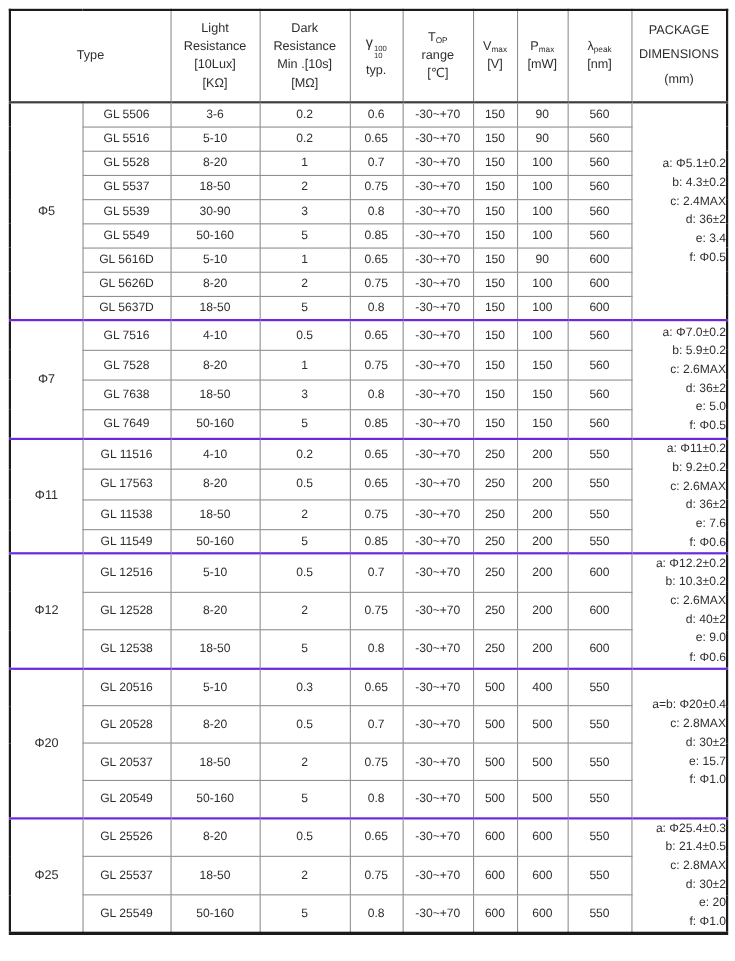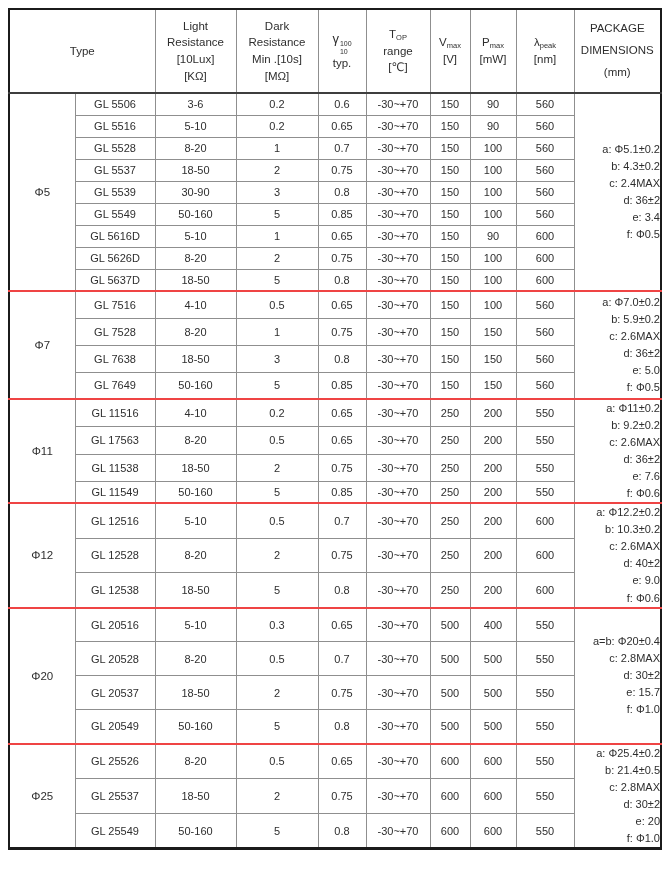--- a/index.html
+++ b/index.html
@@ -33,21 +33,21 @@
   }
   thead tr { height: 84px; }
   thead th {
     font-size: 11.5px;
     line-height: 1.45;
     border-bottom: 2px solid #3e3e3e;
   }
   tbody td { font-size: 11px; }
   .cell-group { font-size: 11.5px; }
   .cell-model { font-size: 11px; }
-  tr.group-first td { border-top: 2px solid #ef4444; }
+  tr.group-first td { border-top: 2px solid #6d28d9; }
   sub {
     font-size: 7.5px;
     vertical-align: -2px;
     line-height: 0;
   }
   .supsub {
     display: inline-flex;
     flex-direction: column;
     align-items: flex-start;
     font-size: 7px;
@@ -431,21 +431,21 @@
           <td class="cell-model">GL 25526</td>
           <td class="cell-value">8-20</td>
           <td class="cell-value">0.5</td>
           <td class="cell-value">0.65</td>
           <td class="cell-value">-30~+70</td>
           <td class="cell-value">600</td>
           <td class="cell-value">600</td>
           <td class="cell-value">550</td>
           <td rowspan="3" class="cell-package">
             <div class="pkg-lines">
-              <div>a:  Φ25.4±0.2</div>
+              <div>a:  Φ25.4±0.3</div>
               <div>b:  21.4±0.5</div>
               <div>c:  2.8MAX</div>
               <div>d:  30±2</div>
               <div>e:  20</div>
               <div>f:  Φ1.0</div>
             </div>
           </td>
         </tr>
         <tr style="height: 35px;">
           <td class="cell-model">GL 25537</td>

